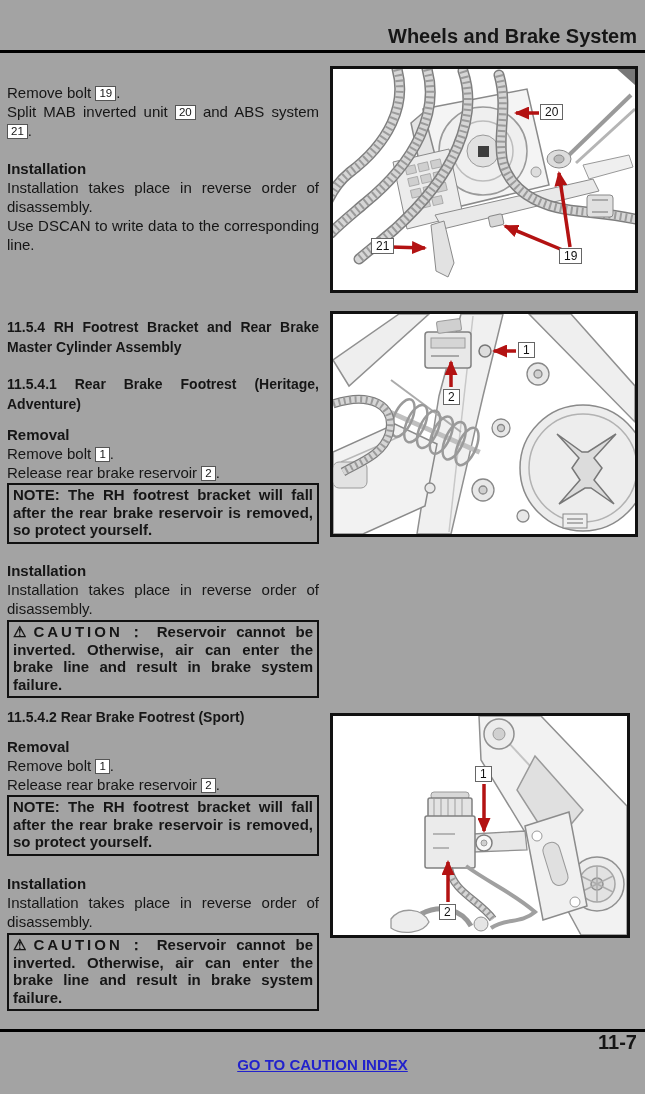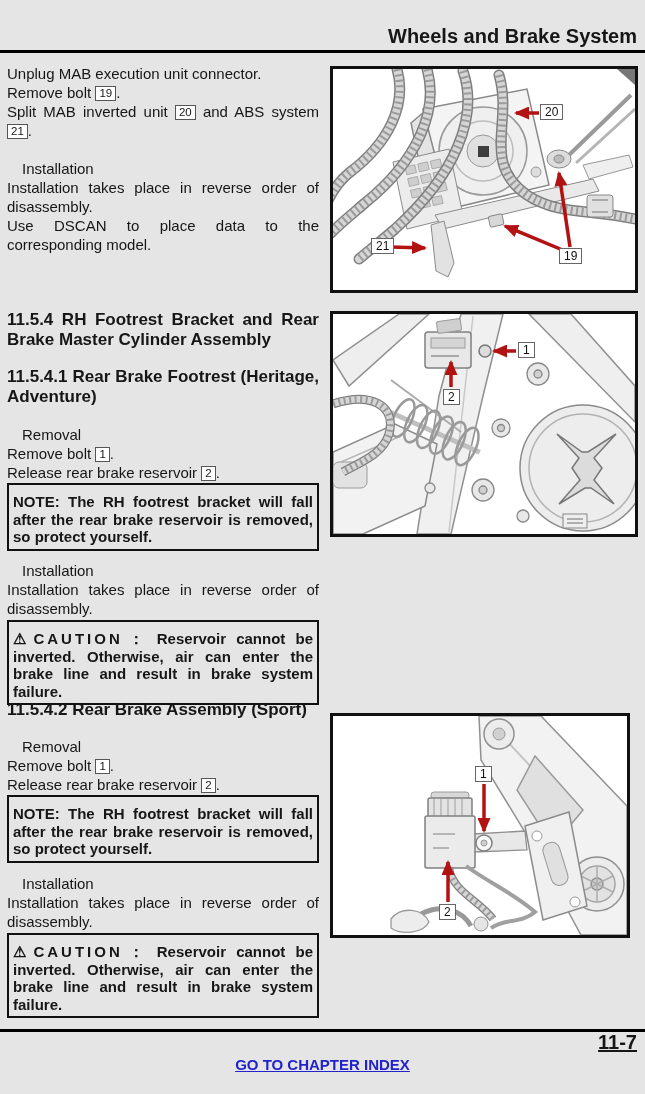--- a/index.html
+++ b/index.html
@@ -1,86 +1,86 @@
 <!DOCTYPE html>
 <html><head>
 <meta charset="utf-8">
 <style>
   * { margin:0; padding:0; box-sizing:border-box; }
   html,body { background:#ffffff; }
   .page {
-    position:relative; width:645px; height:1094px; background:#e5e5e5;
+    position:relative; width:645px; height:1094px; background:#a3a3a3;
     font-family:"Liberation Sans", sans-serif; color:#161616; overflow:hidden;
   }
   .hdr-title { position:absolute; top:25px; right:8px; font-size:20px; font-weight:bold; }
   .rule { position:absolute; left:0; width:645px; background:#000; }
   .rule-top { top:50px; height:3px; }
   .rule-bottom { top:1029px; height:3px; }
 
   .lc { position:absolute; left:7px; width:312px; font-size:15px; line-height:19px; text-align:justify; }
-  .b { font-weight:normal;margin-left:15px; }
-  .h2 { font-weight:bold; font-size:17px; line-height:19.5px; }
+  .b { font-weight:bold; }
+  .h2 { font-weight:bold; font-size:14px; line-height:19.5px;margin-top:8px; }
 
   .ref {
     display:inline-block; border:1px solid #555; background:#fff;
     font-size:11.5px; line-height:13px; padding:0 3px; vertical-align:1px;
   }
 
   .notebox, .cautionbox {
-    border:2px solid #111; padding:8px 4px 3px; font-weight:bold; line-height:17.5px;
+    border:2px solid #111; padding:1px 4px 3px; font-weight:bold; line-height:17.5px;
   }
   .caution-label { letter-spacing:3px; margin-right:4px; }
   .warn { letter-spacing:0; margin-right:1px; }
 
   .fig { position:absolute; border:3px solid #111; background:#fff; }
   .fig svg { display:block; width:100%; height:100%; }
   .callout {
     position:absolute; border:1.5px solid #666; background:#fff; color:#111;
     font-size:12px; line-height:14px; padding:0 4px; text-align:center;
   }
 
-  .footer-page { position:absolute; top:1031px; right:8px; font-size:20px; font-weight:bold;text-decoration:underline; }
+  .footer-page { position:absolute; top:1031px; right:8px; font-size:20px; font-weight:bold; }
   .footer-link { position:absolute; top:1056px; left:0; width:645px; text-align:center; }
   .footer-link a { color:#2222cc; font-weight:bold; font-size:15px; text-decoration:underline; }
 </style>
 </head>
 <body>
 
 <div class="page">
 
   <div class="hdr-title">Wheels and Brake System</div>
   <div class="rule rule-top"></div>
 
-  <p class="lc" style="top:64px"><span>Unplug MAB execution unit connector.</span><br><span>Remove bolt </span><span class="ref">19</span><span>.</span><br><span>Split MAB inverted unit </span><span class="ref">20</span><span> and ABS system </span><span class="ref">21</span><span>.</span></p>
+  <p class="lc" style="top:64px"><br><span>Remove bolt </span><span class="ref">19</span><span>.</span><br><span>Split MAB inverted unit </span><span class="ref">20</span><span> and ABS system </span><span class="ref">21</span><span>.</span></p>
 
   <div class="lc" style="top:159px">
     <div class="b">Installation</div>
     <span>Installation takes place in reverse order of disassembly.</span>
-    <div>Use DSCAN to place data to the corresponding model.</div>
+    <div>Use DSCAN to write data to the corresponding line.</div>
   </div>
 
   <div class="lc h2" style="top:310px">11.5.4 RH Footrest Bracket and Rear Brake Master Cylinder Assembly</div>
 
   <div class="lc h2" style="top:367px">11.5.4.1 Rear Brake Footrest (Heritage, Adventure)</div>
 
   <div class="lc" style="top:425px">
     <div class="b">Removal</div>
     <span>Remove bolt </span><span class="ref">1</span><span>.</span><br><span>Release rear brake reservoir </span><span class="ref">2</span><span>.</span>
   </div>
 
   <div class="lc notebox" style="top:483px">NOTE: The RH footrest bracket will fall after the rear brake reservoir is removed, so protect yourself.</div>
 
   <div class="lc" style="top:561px">
     <div class="b">Installation</div>
     <span>Installation takes place in reverse order of disassembly.</span>
   </div>
 
   <div class="lc cautionbox" style="top:620px"><span class="warn">⚠</span><span class="caution-label">CAUTION：</span><span>Reservoir cannot be inverted. Otherwise, air can enter the brake line and result in brake system failure.</span></div>
 
-  <div class="lc h2" style="top:700px">11.5.4.2 Rear Brake Assembly (Sport)</div>
+  <div class="lc h2" style="top:700px">11.5.4.2 Rear Brake Footrest (Sport)</div>
 
   <div class="lc" style="top:737px">
     <div class="b">Removal</div>
     <span>Remove bolt </span><span class="ref">1</span><span>.</span><br><span>Release rear brake reservoir </span><span class="ref">2</span><span>.</span>
   </div>
 
   <div class="lc notebox" style="top:795px">NOTE: The RH footrest bracket will fall after the rear brake reservoir is removed, so protect yourself.</div>
 
   <div class="lc" style="top:874px">
     <div class="b">Installation</div>
@@ -288,16 +288,16 @@
         <path d="M115,186 L115,146" marker-end="url(#ah3)"></path>
       </g>
     </svg>
     <div class="callout" style="left:142px; top:50px">1</div>
     <div class="callout" style="left:106px; top:188px">2</div>
   </figure>
 
   <div class="rule rule-bottom"></div>
   <div class="footer-page">11-7</div>
   <div class="footer-link">
-    <a href="#">GO TO CHAPTER INDEX</a>
+    <a href="#">GO TO CAUTION INDEX</a>
   </div>
 
 </div>
 
 </body></html>

